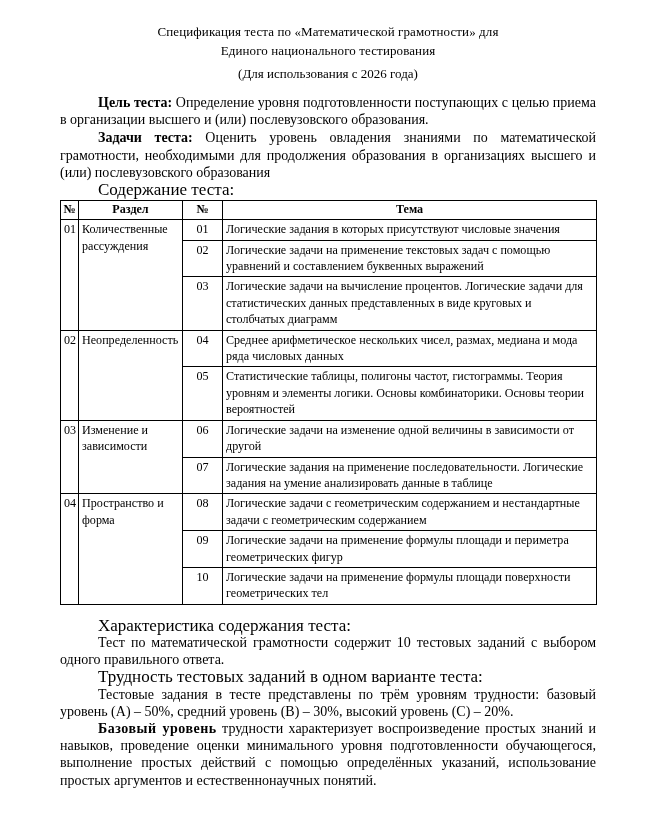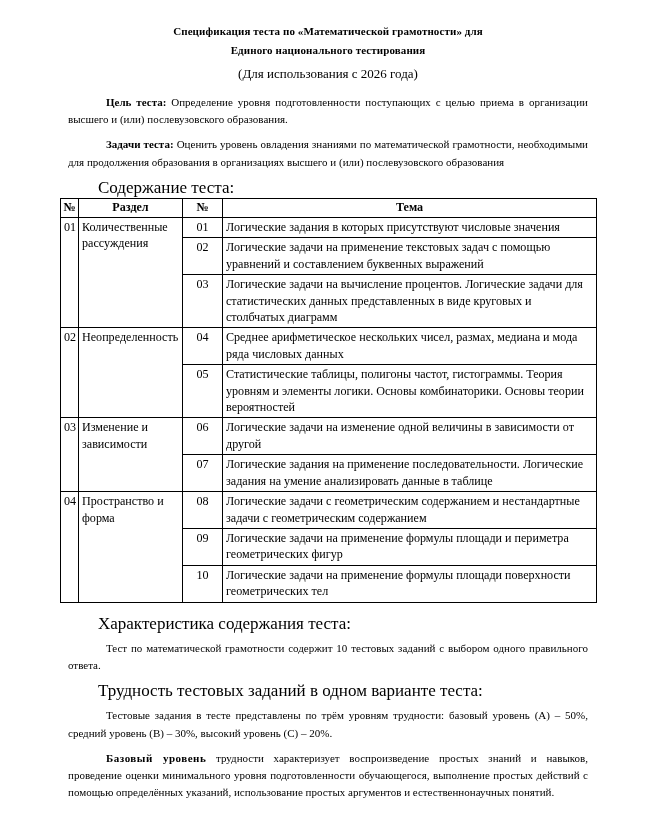--- a/index.html
+++ b/index.html
@@ -21,39 +21,39 @@
     box-sizing: border-box;
     padding: 18px 60px 0 60px;
   }
 
   
   .title-block {
     text-align: center;
     margin-top: 4px;
   }
   .title-line {
-    font-size: 11px;
-    font-weight: bold;
+    font-size: 13px;
+    font-weight: normal;
     line-height: 19px;
     letter-spacing: 0.1px;
   }
   .title-sub {
     font-size: 13px;
     font-weight: normal;
     line-height: 18px;
     margin-top: 5px;
   }
 
   
   .para {
-    font-size: 11px;
+    font-size: 14px;
     line-height: 17.2px;
     text-align: justify;
     text-indent: 38px;
-    margin: 8px;
+    margin: 0;
     hyphens: none;
   }
   .para.tight {
     margin-top: 1px;
   }
   .para b { font-weight: bold; }
   .para.spaced-lead { margin-top: 11px; }
   .bold-lead-spread {
     font-weight: bold;
     letter-spacing: 0.5px;

